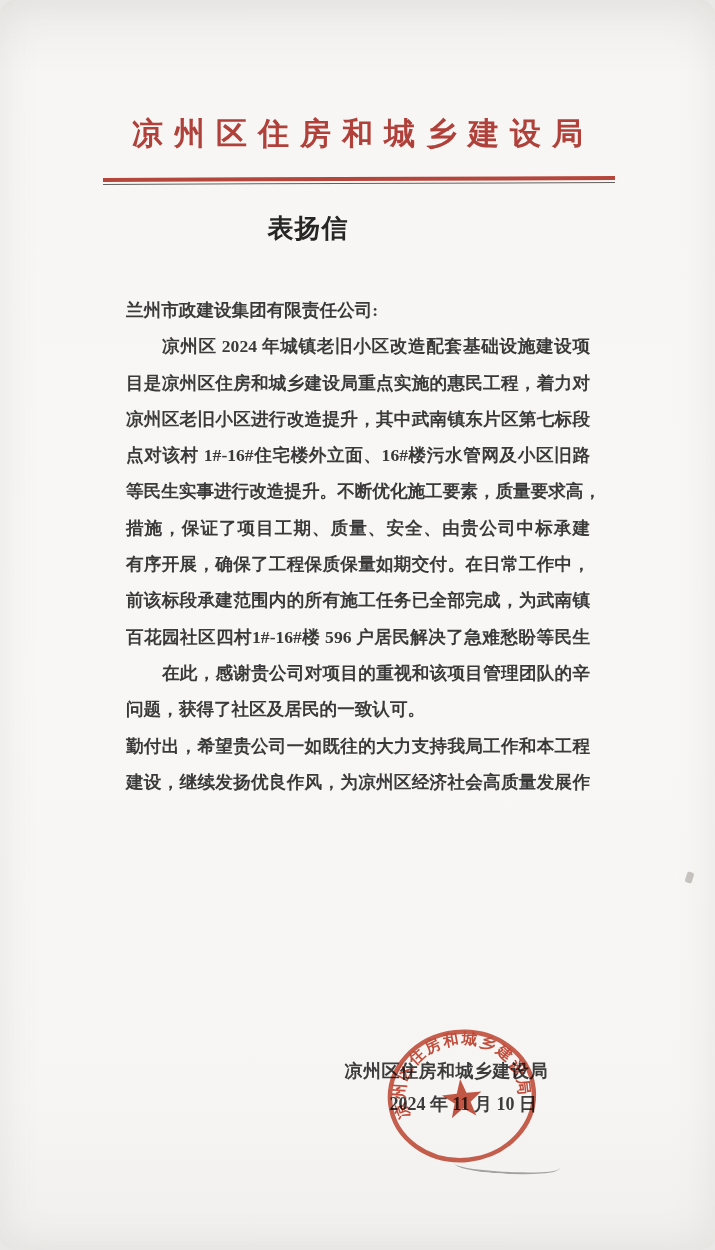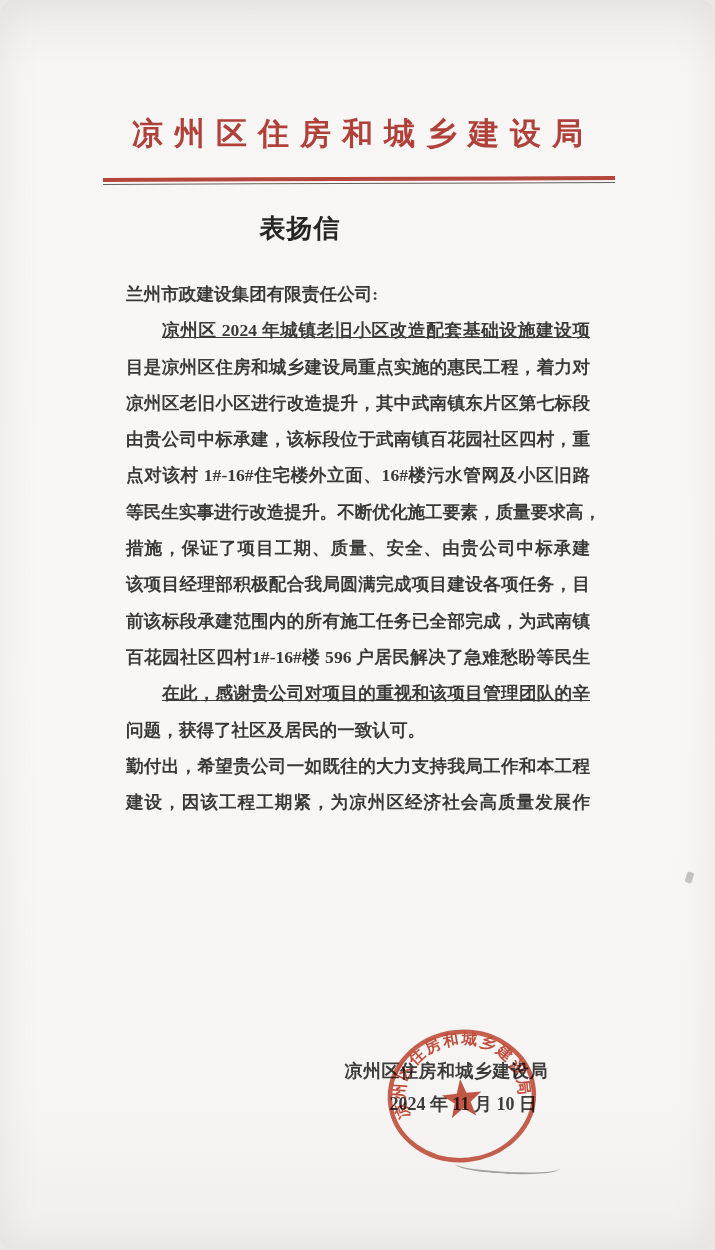--- a/index.html
+++ b/index.html
@@ -19,31 +19,32 @@
   }
   .red-rule {
     position:absolute; top:177px; left:103px; width:512px; height:2px;
     border-top:4px solid #b5463c; border-bottom:1px solid #64605e;
     transform:rotate(-0.2deg);
   }
   .letter-title {
     position:absolute; top:211px; left:0; width:600px;
     text-align:center; font-size:26px; font-weight:bold; color:#262626;
     letter-spacing:1px;
+    padding-left:8px;
   }
   .body-text {
-    position:absolute; top:276px; left:126px; width:464px;
+    position:absolute; top:292px; left:126px; width:464px;
     font-size:17.6px; font-weight:600; color:#3a3a3a;
   }
   .line {
     line-height:36.3px; height:36.3px; white-space:nowrap;
     text-align:justify; text-align-last:justify;
   }
   .line.para-end { text-align-last:left; }
-  .line.indent { text-indent:36px;text-decoration:underline; }
+  .line.indent { text-indent:36px; }
   .signature-name {
     position:absolute; top:1059px; left:0; width:548px;
     text-align:right; font-size:18px; font-weight:600; color:#3c3c3c;
     letter-spacing:0.5px;
   }
   .signature-date {
     position:absolute; top:1092px; left:0; width:537px;
     text-align:right; font-size:18px; font-weight:600; color:#3c3c3c;
   }
   .seal {
@@ -70,31 +71,30 @@
   <div class="red-rule"></div>
 
   <div class="letter-title">表扬信</div>
 
   <div class="body-text">
     <div class="line para-end">兰州市政建设集团有限责任公司:</div>
     <div id="body-lines">
         <div class="line indent">凉州区 2024 年城镇老旧小区改造配套基础设施建设项</div>
         <div class="line">目是凉州区住房和城乡建设局重点实施的惠民工程，着力对</div>
         <div class="line">凉州区老旧小区进行改造提升，其中武南镇东片区第七标段</div>
-        <div class="line">由贵公司中标承建，该标段位于武南镇百花园社区四村，重</div>
         <div class="line">点对该村 1#-16#住宅楼外立面、16#楼污水管网及小区旧路</div>
         <div class="line">等民生实事进行改造提升。不断优化施工要素，质量要求高，</div>
         <div class="line">措施，保证了项目工期、质量、安全、由贵公司中标承建</div>
-        <div class="line">该项目经理部积极配合我局圆满完成项目建设各项任务，目</div>
+        <div class="line">有序开展，确保了工程保质保量如期交付。在日常工作中，</div>
         <div class="line">前该标段承建范围内的所有施工任务已全部完成，为武南镇</div>
         <div class="line">百花园社区四村1#-16#楼 596 户居民解决了急难愁盼等民生</div>
         <div class="line indent">在此，感谢贵公司对项目的重视和该项目管理团队的辛</div>
         <div class="line para-end">问题，获得了社区及居民的一致认可。</div>
         <div class="line">勤付出，希望贵公司一如既往的大力支持我局工作和本工程</div>
-        <div class="line">建设，因该工程工期紧，为凉州区经济社会高质量发展作</div>
+        <div class="line">建设，继续发扬优良作风，为凉州区经济社会高质量发展作</div>
       </div>
   </div>
 
   <div class="signature-name">凉州区住房和城乡建设局</div>
   <div class="signature-date">2024 年 11 月 10 日</div>
 
   <div class="seal">
     <svg width="156" height="142" viewBox="0 0 156 142">
       <ellipse cx="78" cy="70" rx="72" ry="64" fill="none" stroke="#c2412d" stroke-width="4.5" opacity="0.9"></ellipse>
       <path id="sealArc" d="M 25.6 86.3 A 57 49 0 1 1 130.4 86.3" fill="none"></path>

